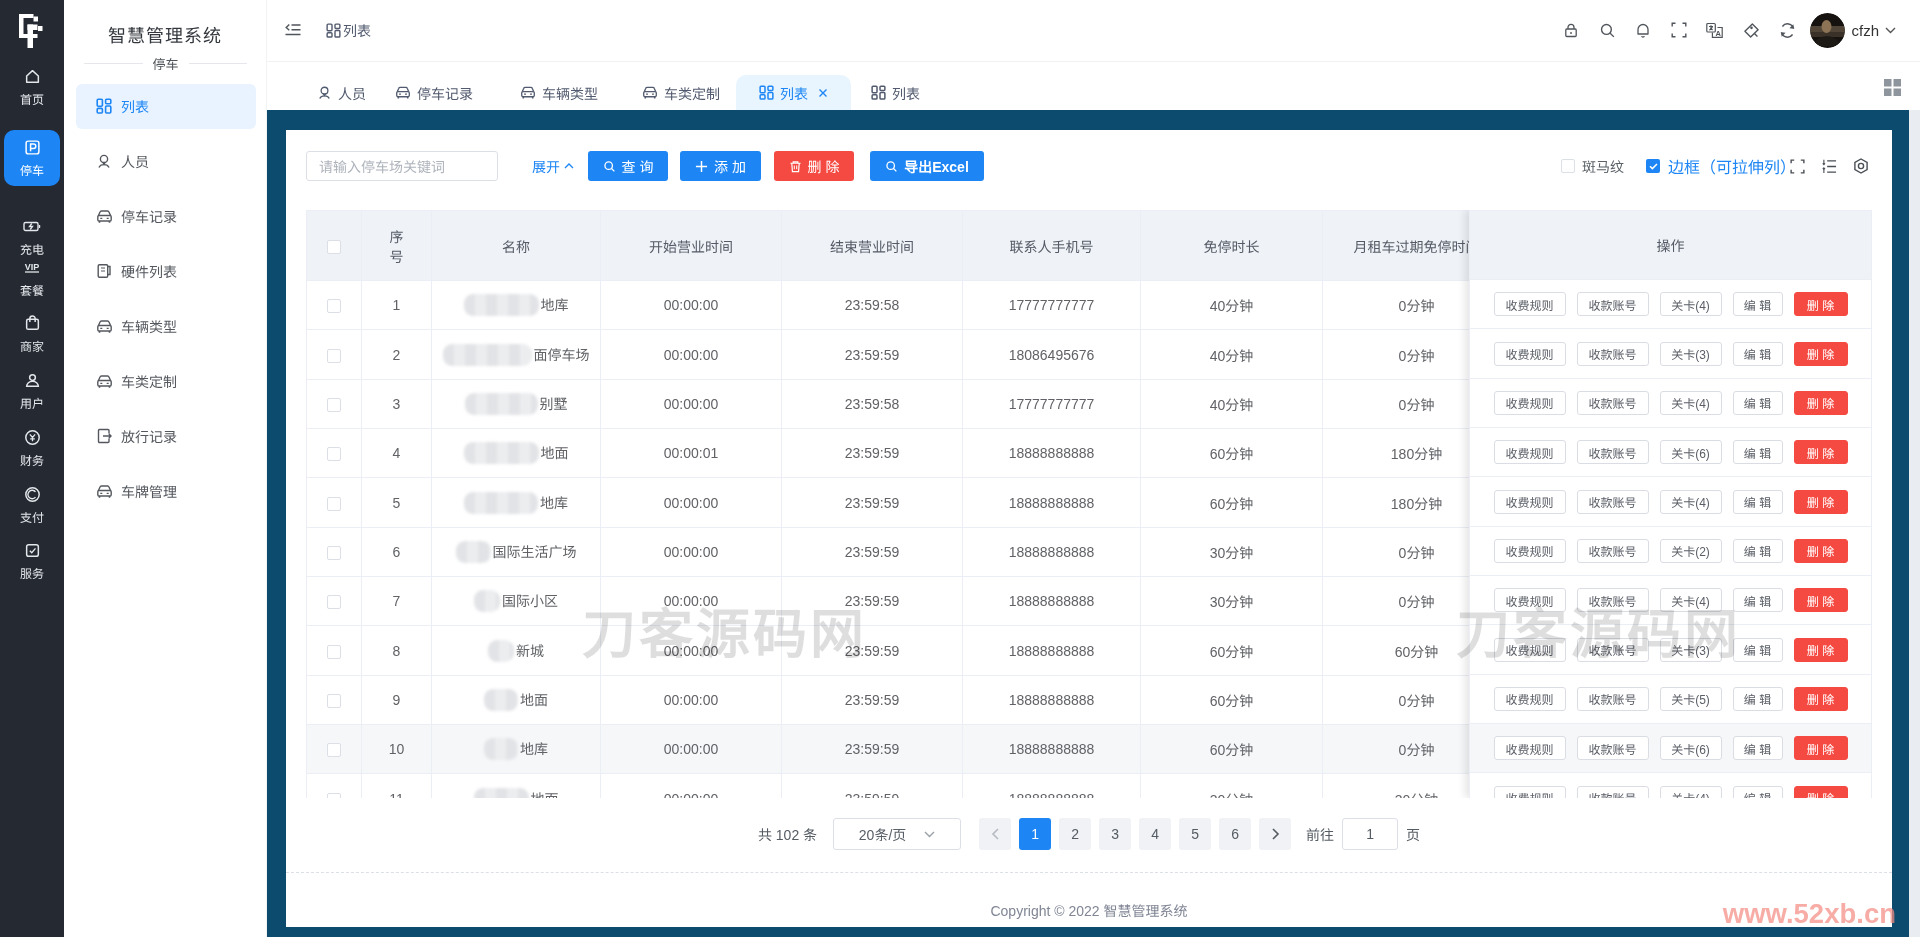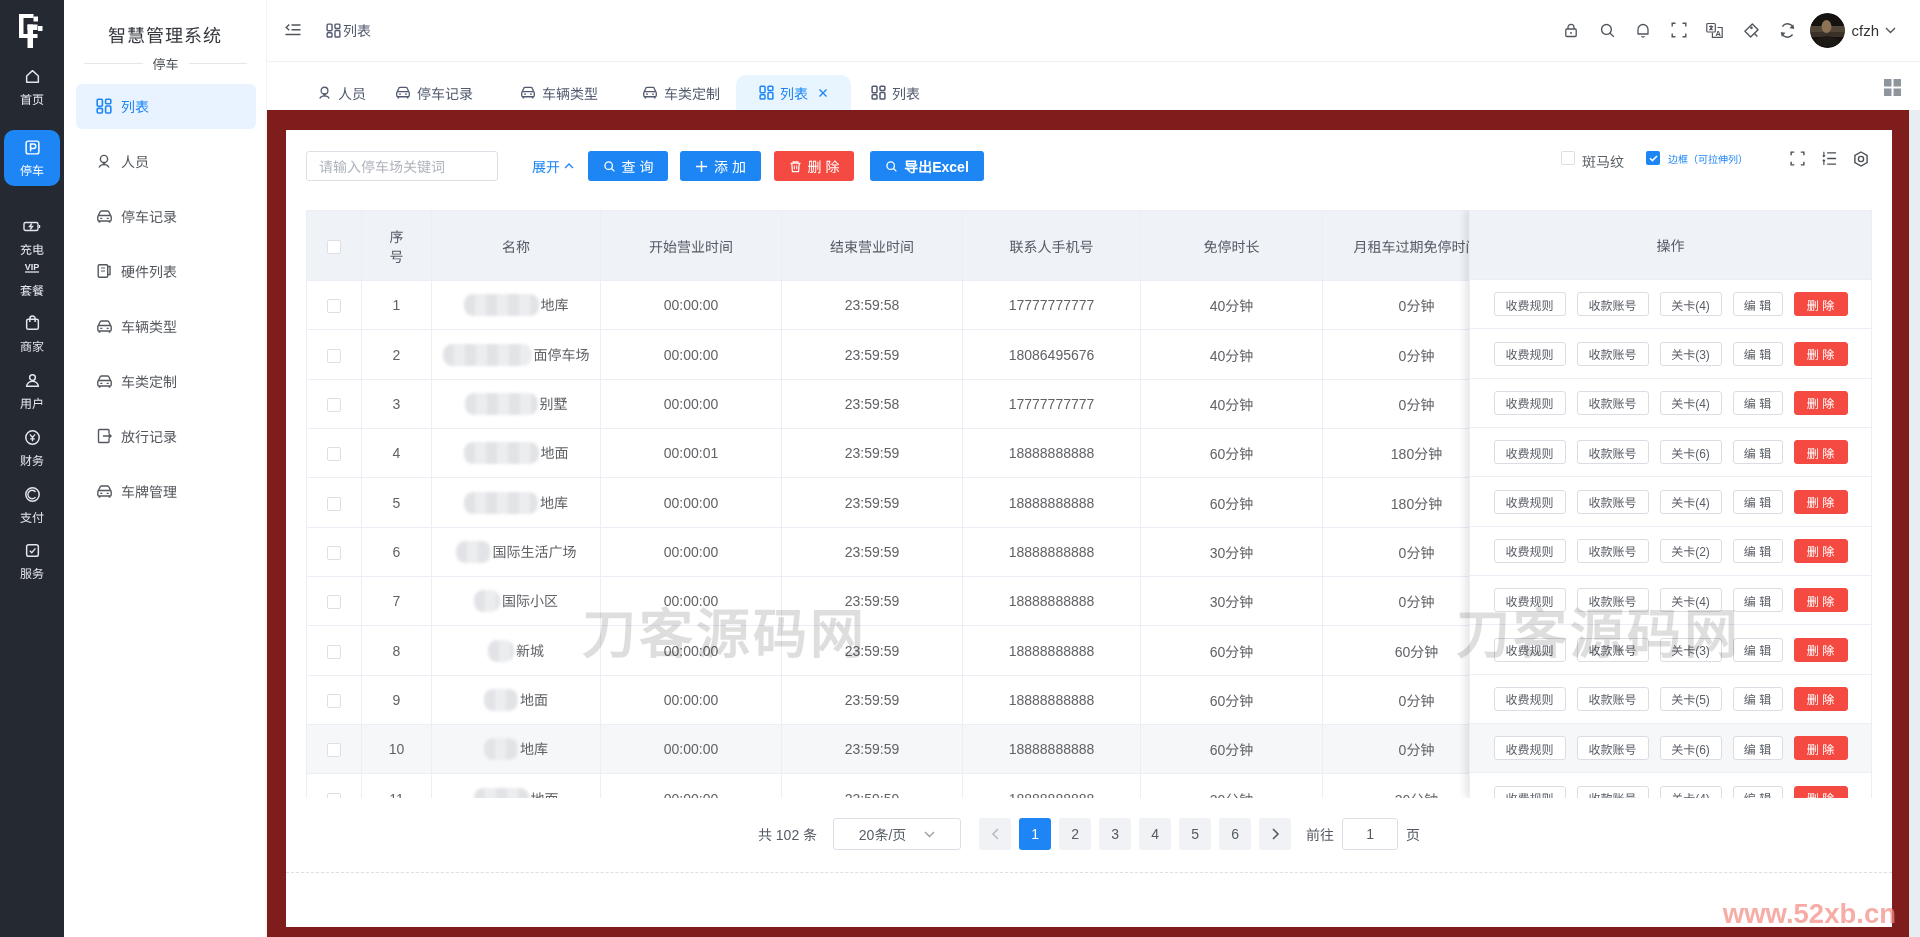--- a/index.html
+++ b/index.html
@@ -35,31 +35,31 @@
 .avatar { width:35px; height:35px; border-radius:50%; overflow:hidden; }
 .uname { font-size:15px; color:#333; display:flex; align-items:center; gap:6px;text-align:center; }
 
 
 .tabbar { position:absolute; left:267px; top:61px; width:1653px; height:49px; background:#fff; z-index:9; display:flex; align-items:flex-end; border-top:1px solid #f0f1f3; }
 .tab { height:35px; display:flex; align-items:center; gap:6px; font-size:14px; color:#515a6e; }
 .tab.active { background:#e9f5fe; border-radius:10px 10px 0 0; color:#1d86f4; height:35px; padding:0 23px; }
 .tab .x { font-size:14px; margin-left:4px; }
 
 
-.page { position:absolute; left:267px; top:110px; width:1653px; height:827px; background:#7f1d1d; }
+.page { position:absolute; left:267px; top:110px; width:1653px; height:827px; background:#0c4a6e; }
 .card { position:absolute; left:19px; top:20px; width:1606px; height:797px; background:#fff; }
 
 
 .toolbar { position:absolute; left:20px; top:21px; width:1566px; height:30px; }
 .tb-input { position:absolute; left:0; top:0; width:192px; height:30px; border:1px solid #dcdfe6; border-radius:3px; font-size:14px; color:#aeb3bc; display:flex; align-items:center; padding-left:12px; background:#fff;}
 .expand { position:absolute; left:226px; top:0; height:30px; display:flex; align-items:center; font-size:14px; color:#1d86f4; }
 .btn { position:absolute; top:0; height:30px; border-radius:3px; color:#fff; font-size:14px; display:flex; align-items:center; justify-content:center; gap:6px; }
 .btn.blue { background:#1d86f4; }
 .btn.red { background:#f54a42; }
-.tb-ctrl { position:absolute; top:0; height:30px; display:flex; align-items:flex-start; }
+.tb-ctrl { position:absolute; top:0; height:30px; display:flex; align-items:center; }
 
 
 .twrap { position:absolute; left:20px; top:80px; width:1566px; height:588px; overflow:hidden; background:#fff; }
 table.grid { border-collapse:collapse; table-layout:fixed; width:1754px; }
 table.grid th, table.grid td { border:1px solid #ebeef5; text-align:center; font-size:14px; color:#606266; font-weight:normal; padding:0; }
 table.grid thead th { background:#eff2f7; height:70px; color:#555b66; }
 table.grid tbody td { height:49.35px; background:#fff; }
 tr.hov td { background:#f6f7f9 !important; }
 .blob { display:inline-block; height:22px; border-radius:9px; filter:blur(1.5px); vertical-align:-6px; margin-right:2px; background:repeating-linear-gradient(90deg,#e2e3e6 0 11px,#ecedef 11px 22px); }
 .cb { display:inline-block; width:14px; height:14px; border:1px solid #dcdfe6; border-radius:2px; background:#fff; vertical-align:middle; }
@@ -417,21 +417,21 @@
       <div class="tb-ctrl" style="left:1255px; gap:7px;">
           <span style="width:14px;height:14px;border:1px solid #dcdfe6;border-radius:2px;background:#fff;"></span>
           <span style="font-size:14px;color:#5a6066">斑马纹</span>
         </div>
       <div class="tb-ctrl" style="left:1340px; gap:8px;">
           <span style="width:14px;height:14px;border-radius:2px;background:#1d86f4;display:flex;align-items:center;justify-content:center;">
             <svg width="9" height="7" viewBox="0 0 9 7" fill="none" stroke="#fff" stroke-width="1.5">
               <path d="M1 3.2 L3.4 5.6 L8 1"></path>
             </svg>
           </span>
-          <span style="font-size:10px;color:#1d86f4">边框（可拉伸列）</span>
+          <span style="font-size:16px;color:#1d86f4">边框（可拉伸列）</span>
         </div>
       <div class="tb-ctrl" style="left:1484px;">
           <svg width="15" height="15" viewBox="0 0 16 16" fill="none" stroke="#4a4f55" stroke-width="1.5">
             <path d="M1.2 4.5 V1.2 H4.5 M11.5 1.2 H14.8 V4.5 M14.8 11.5 V14.8 H11.5 M4.5 14.8 H1.2 V11.5"></path>
           </svg>
         </div>
       <div class="tb-ctrl" style="left:1516px;">
           <svg width="15" height="15" viewBox="0 0 16 16" fill="none" stroke="#4a4f55" stroke-width="1.4">
             <path d="M5.5 2 H15 M5.5 8 H15 M5.5 14 H15"></path>
             <path d="M2 0.8 V6 M0.8 4.6 L2 6 L3.2 4.6" stroke-width="1.2"></path>
@@ -695,20 +695,21 @@
       <span class="pgnum">
           <svg width="9" height="12" viewBox="0 0 9 12" fill="none" stroke="#555b63" stroke-width="1.6">
             <path d="M2 1 L7 6 L2 11"></path>
           </svg>
         </span>
       <span style="margin-left:15px">前往</span>
         <span class="pginp">1</span>
         <span>页</span>
     </div>
     <div class="cardline"></div>
+    <div class="copyright">Copyright © 2022 智慧管理系统</div>
   </div>
 </div>
 
 <div class="wm" style="left:582px; top:612px;">刀客源码网</div>
 <div class="wm" style="left:1456px; top:612px;">刀客源码网</div>
 <div class="wm2">www.52xb.cn</div>
 <div class="scrollbar"></div>
 <svg style="position:absolute;left:1884px;top:79px;z-index:12" width="17" height="17" viewBox="0 0 17 17" fill="#8f959c">
     <rect x="0" y="0" width="7.5" height="7.5"></rect>
     <rect x="9.5" y="0" width="7.5" height="7.5"></rect>

